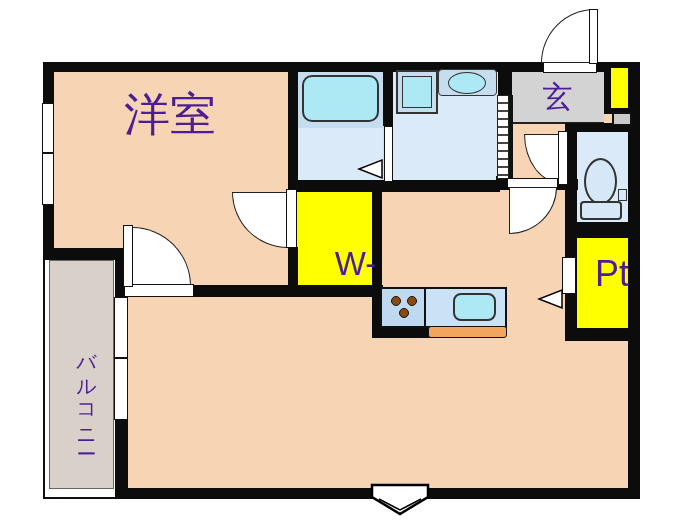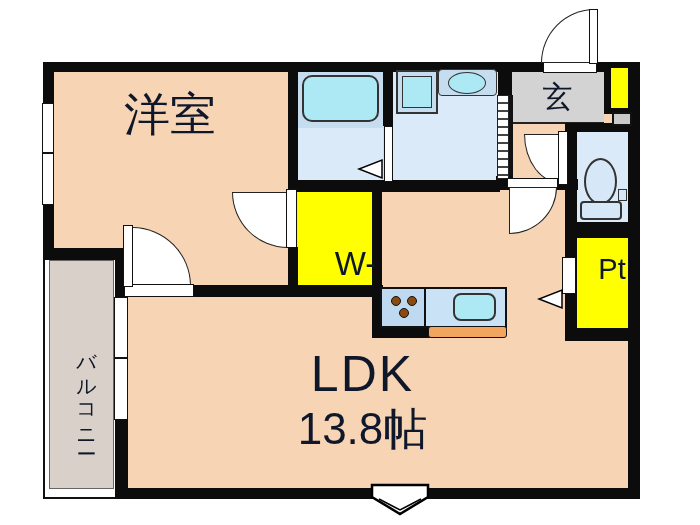--- a/index.html
+++ b/index.html
@@ -34,21 +34,21 @@
   .accordion{border:1px solid #222;background:repeating-linear-gradient(to bottom,#fff 0 6px,#444 6px 8px);}
   .counter{background:var(--counter);border:2px solid #111;}
   .stove{background:#bfdaf0;border-right:2px solid #111;}
   .burner{background:#8a4a12;border:1px solid #111;border-radius:50%;}
   .orange{background:var(--edge);border:1px solid #111;border-radius:3px;}
   .tub{background:var(--cyan);border:2px solid #333;border-radius:10px;}
   .fix2{background:#d6e8f7;}
   .b2{border:2px solid #333;}
   .b1{border:1.5px solid #333;}
   .r4{border-radius:4px;}.r8{border-radius:8px;}.r50{border-radius:50%;}
-  .lbl{position:absolute;z-index:5;color:#0f172a;text-align:center;line-height:1.15;white-space:pre;}
+  .lbl{position:absolute;z-index:5;color:#4c1d95;text-align:center;line-height:1.15;white-space:pre;}
   .mark{position:absolute;z-index:6;}
 </style>
 </head>
 <body>
 
 <div id="plan" style="--wall: #0c0c0c; --room: #f7d4b4; --wet: #daeaf8; --closet: #ffff00; --entrance: #d3d3d3; --balcony: #d9d1c9; --counter: #c9e2f5; --edge: #f2a55e; --cyan: #ace9f4;">
   <div id="geometry" class="abs" style="left:0;top:0;width:700px;height:525px;">
       <div class="abs peach" style="left: 43px; top: 62px; width: 597px; height: 437px;"></div>
       <div class="abs balc-outer" style="left: 43px; top: 260px; width: 77px; height: 239px;"></div>
       <div class="abs balc" style="left: 49px; top: 260px; width: 65px; height: 229px;"></div>
@@ -118,30 +118,28 @@
       <div class="abs disc disc-tl" style="left: 541px; top: 9px; width: 54px; height: 54px;"></div>
       <div class="abs panel" style="left: 589px; top: 9px; width: 9px; height: 55px;"></div>
       <div class="abs disc disc-bl" style="left: 524px; top: 134px; width: 38px; height: 50px;"></div>
       <div class="abs panel" style="left: 558px; top: 131px; width: 10px; height: 54px;"></div>
       <div class="abs panel" style="left: 507px; top: 178px; width: 51px; height: 10px;"></div>
       <div class="abs disc disc-br" style="left: 509px; top: 187px; width: 48px; height: 47px;"></div>
     </div>
 
   <div class="lbl" style="left:55px;top:88px;width:230px;font-size:46px;">洋室</div>
 
-  <div class="lbl" style="left:245px;top:346px;width:235px;font-size:50px;letter-spacing:2px;">LDK</div>
-  <div class="lbl" style="left:245px;top:404px;width:235px;font-size:44px;">13.8帖</div>
 
   <div class="lbl" style="left:298px;top:198px;width:74px;font-size:33px;line-height:44px;">
     <span>W-</span><br>
   </div>
 
   <div class="lbl" style="left:511px;top:80px;width:93px;font-size:30px;">玄</div>
 
-  <div class="lbl" style="left:577px;top:253px;width:70px;font-size:29px;">Pt</div>
+  <div class="lbl" style="left:577px;top:253px;width:70px;font-size:36px;">Pt</div>
 
   <div class="lbl" style="left:68px;top:300px;width:30px;height:185px;font-size:20px;letter-spacing:3px;writing-mode:vertical-rl;">バルコニー</div>
 
   <svg class="mark" style="left:356px;top:158px;" width="28" height="22" viewBox="0 0 28 22">
     <polygon points="26,2 26,20 3,11" fill="#ffffff" stroke="#000" stroke-width="1.5"></polygon>
   </svg>
   <svg class="mark" style="left:536px;top:288px;" width="28" height="22" viewBox="0 0 28 22">
     <polygon points="26,2 26,20 3,11" fill="#ffffff" stroke="#000" stroke-width="1.5"></polygon>
   </svg>
   <svg class="mark" style="left:369px;top:483px;" width="62" height="34" viewBox="0 0 62 34">

